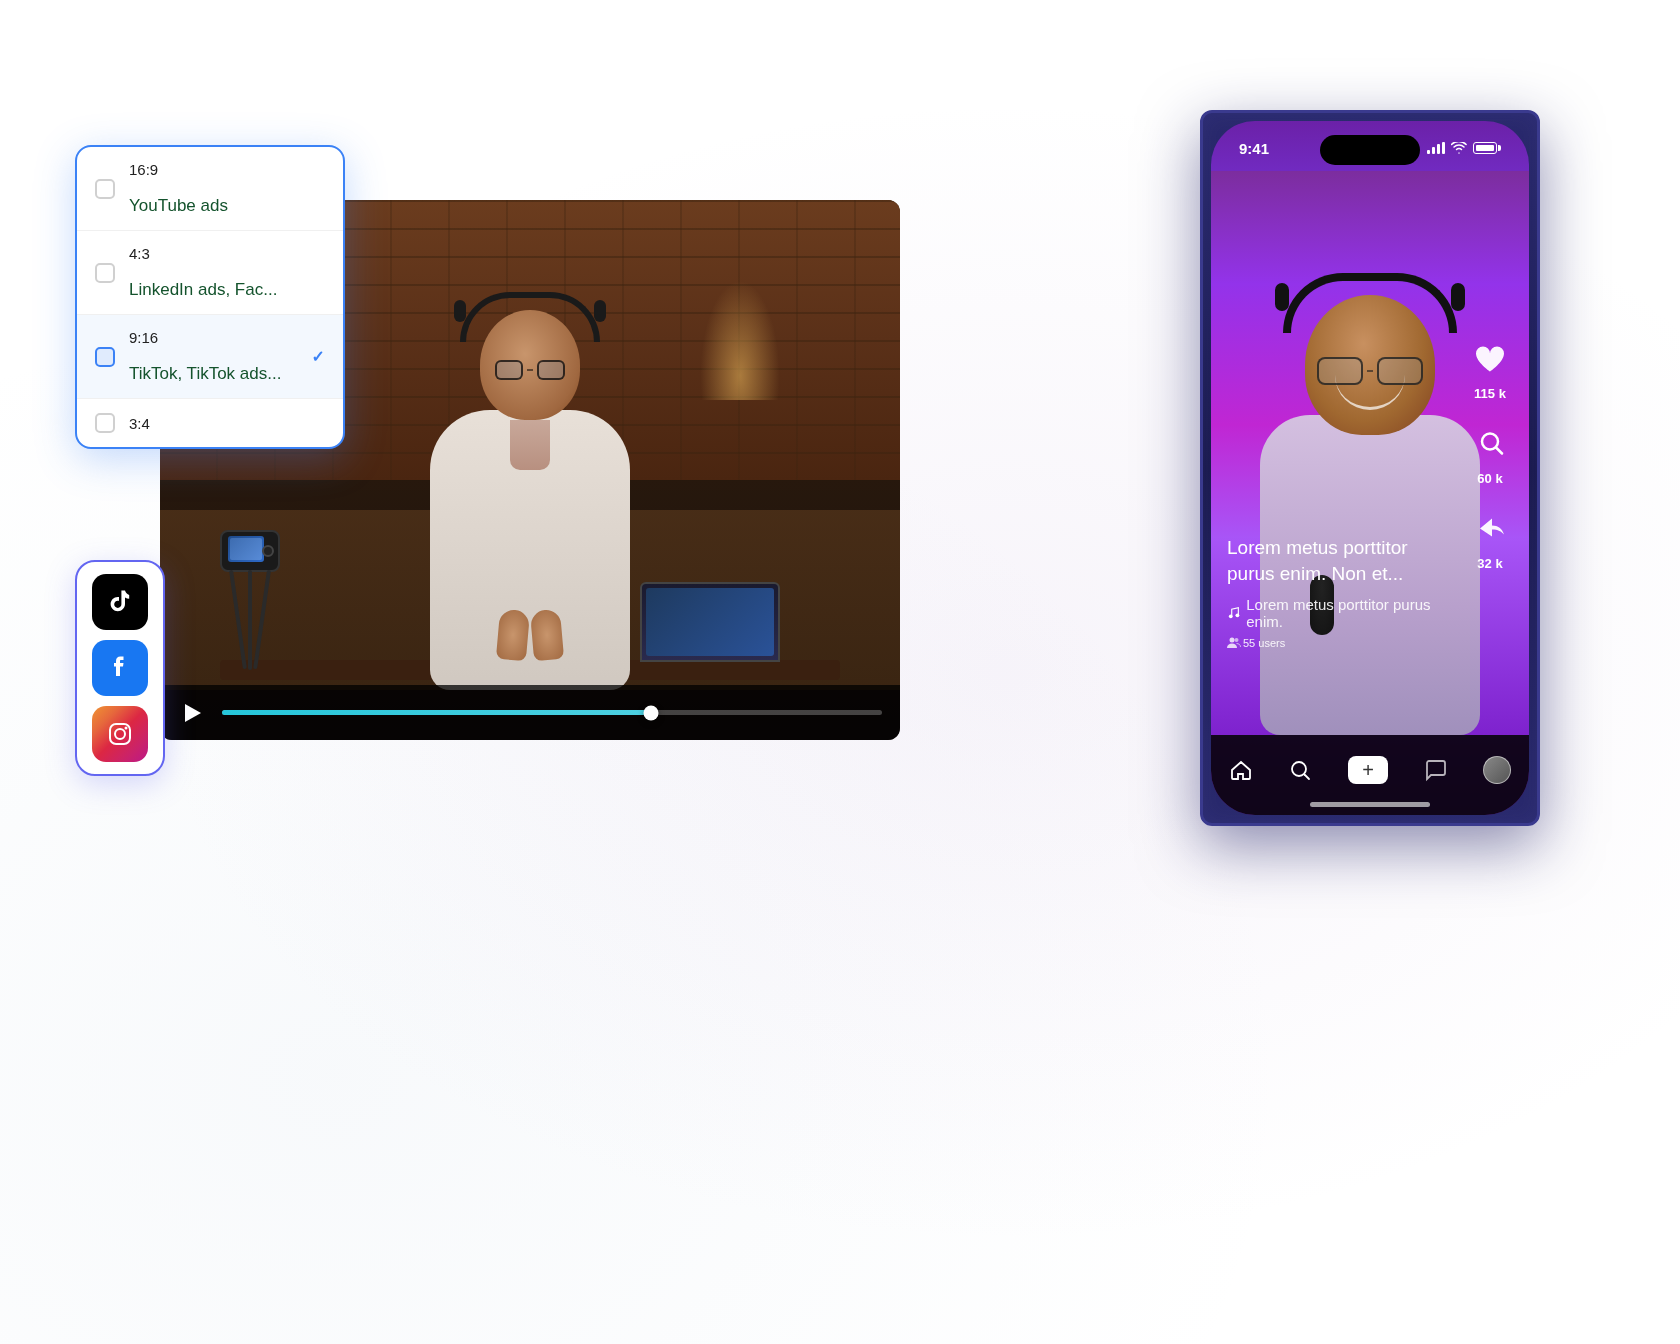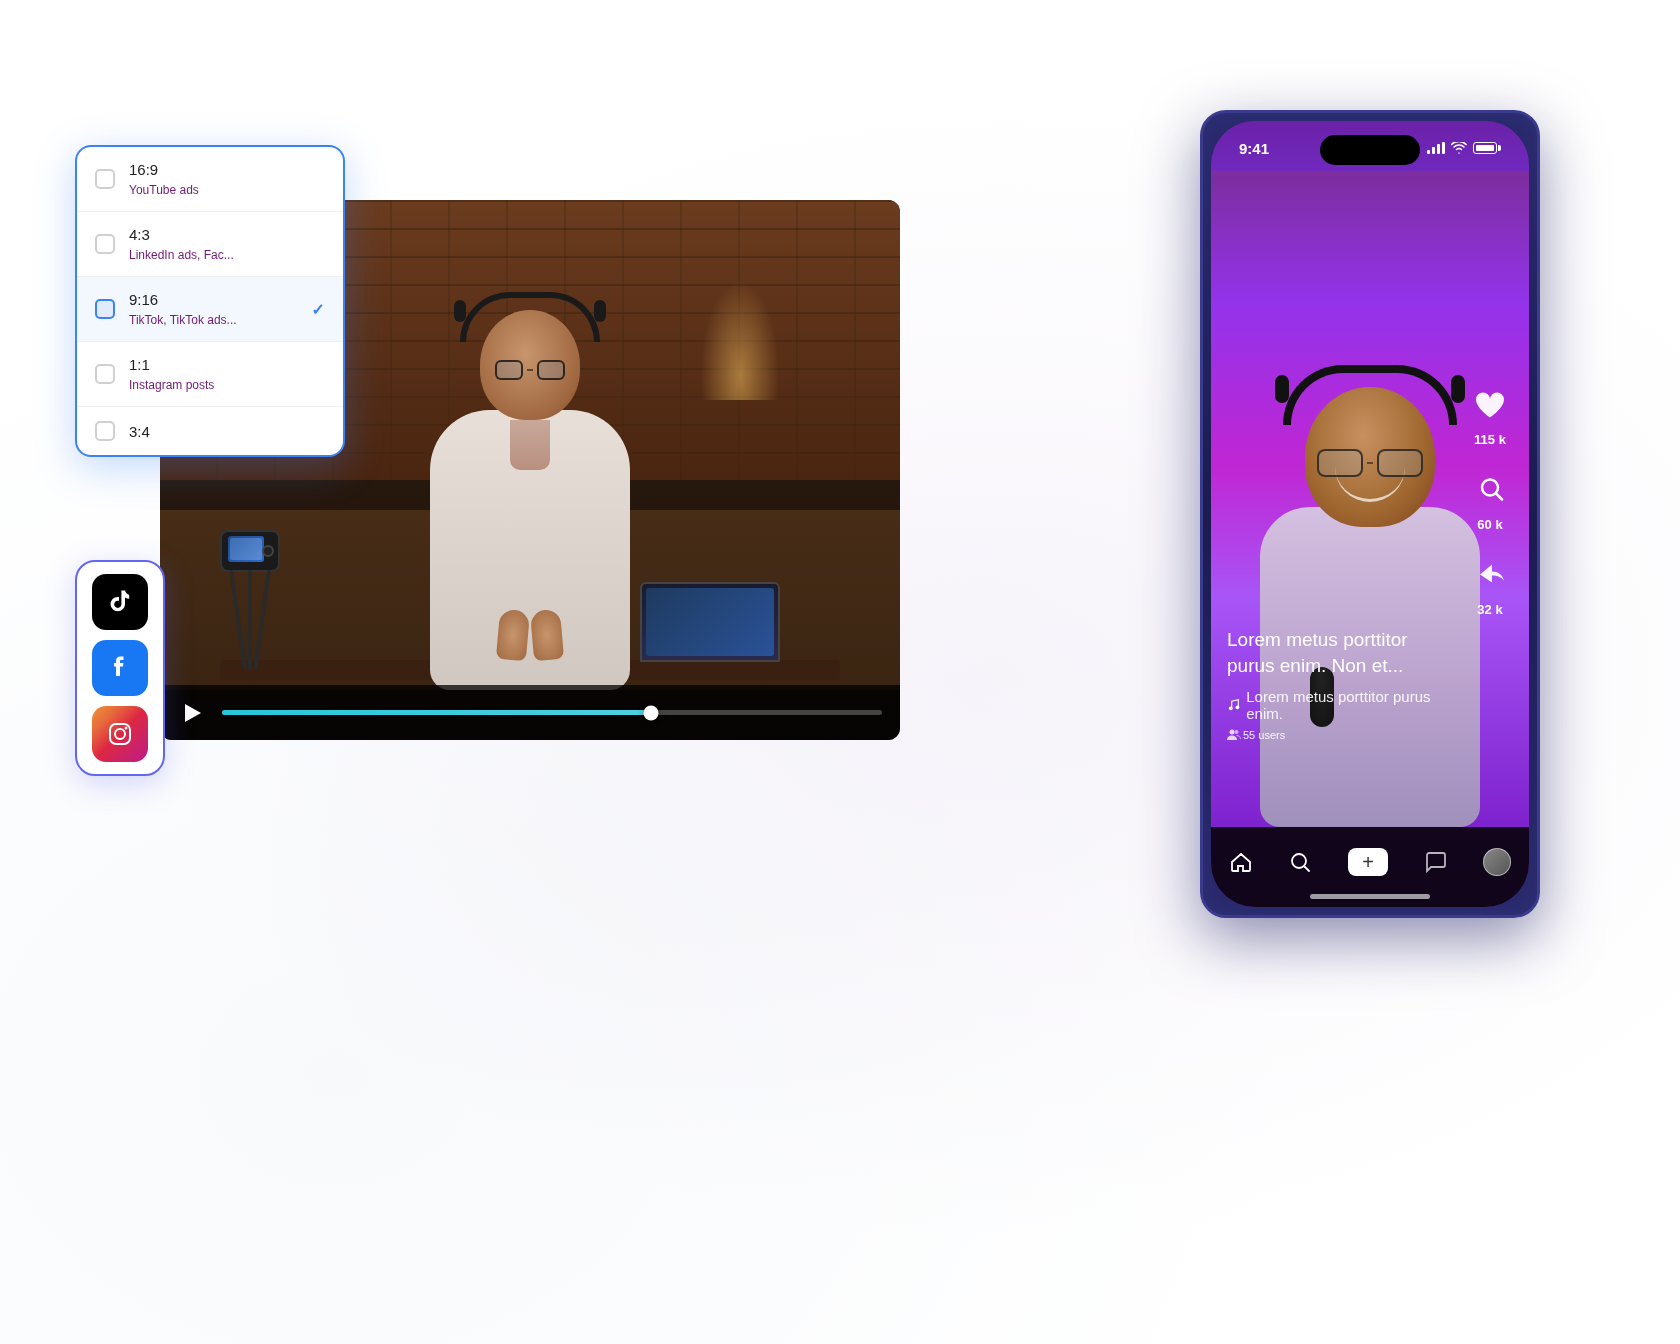--- a/index.html
+++ b/index.html
@@ -68,23 +68,23 @@
       flex: 1;
     }
 
     .aspect-ratio-label {
       font-size: 15px;
       font-weight: 500;
       color: #222;
     }
 
     .aspect-subtitle {
-      font-size: 12px;
-      color: #701a75;
-      margin-top: 5px;
+      font-size: 17px;
+      color: #14532d;
+      margin-top: 18px;
     }
 
     .aspect-check-icon {
       color: #3b82f6;
       font-size: 16px;
       font-weight: bold;
     }
 
     
     .social-panel {
@@ -131,23 +131,23 @@
       width: 34px;
       height: 34px;
     }
 
     
     .phone-mockup {
       position: absolute;
       right: 140px;
       top: 110px;
       width: 340px;
-      height: 808px;
+      height: 716px;
       background: linear-gradient(180deg, #2a2a6e 0%, #1a1a4e 50%, #2a2a6e 100%);
-      border-radius: 26px;
+      border-radius: 12px;
       border: 3px solid #3a3a8e;
       box-shadow: 0 20px 60px rgba(30,30,100,0.5), inset 0 0 20px rgba(100,100,200,0.1);
       overflow: hidden;
       z-index: 5;
       margin-left: 12px;
     }
 
     .phone-screen {
       position: absolute;
       top: 8px;
@@ -439,27 +439,20 @@
   <div class="aspect-item selected" style="background:rgba(59,130,246,0.06);">
     <div class="aspect-checkbox checked"></div>
     <div class="aspect-text-group">
       <div class="aspect-ratio-label">9:16</div>
       <div class="aspect-subtitle">TikTok, TikTok ads...</div>
     </div>
     <span class="aspect-check-icon">✓</span>
 
   </div>
 
-  <div class="aspect-item">
-    <div class="aspect-checkbox"></div>
-    <div class="aspect-text-group">
-      <div class="aspect-ratio-label">1:1</div>
-      <div class="aspect-subtitle">Instagram posts</div>
-    </div>
-  </div>
 
   <div class="aspect-item">
     <div class="aspect-checkbox"></div>
     <div class="aspect-text-group">
       <div class="aspect-ratio-label">3:4</div>
     </div>
   </div>
 </div>
 
 <div class="social-panel">

